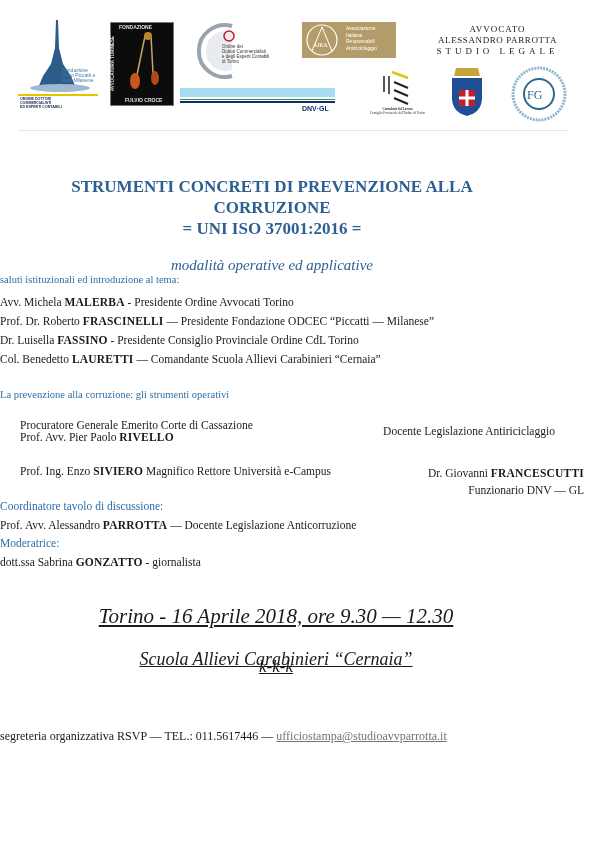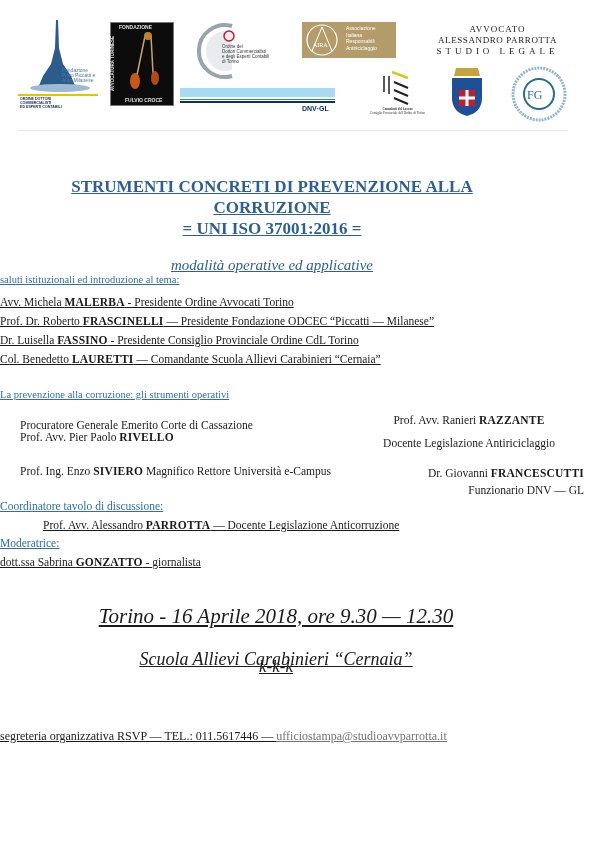--- a/index.html
+++ b/index.html
@@ -2,21 +2,21 @@
 <html><head>
 <meta charset="utf-8">
 <style>
   html, body { margin: 0; padding: 0; background: #ffffff; }
   body { width: 600px; height: 849px; position: relative; overflow: hidden;
          font-family: "Liberation Serif", "DejaVu Serif", serif; color: #1a1a1a; }
   .abs { position: absolute; }
   .blue { color: #2f6ea8; }
   .title { color: #2d5f93; font-weight: bold; font-size: 17px; text-align: center; line-height: 21px; }
   .sub { font-style: italic; color: #2d5f93; font-size: 15px; text-align: center; margin-top: 16px; }
-  .center { width: 544px; left: 0; text-decoration: underline; }
+  .center { width: 544px; left: 0; }
   .line { font-size: 11.5px; white-space: nowrap; }
   .sc { font-weight: bold; font-variant: small-caps; letter-spacing: 0.2px; }
   .big { font-style: italic; font-size: 21px; text-align: center; width: 552px; left: 0; text-decoration: underline; }
   a.mail { color: #737373; text-decoration: underline; }
   .logo { position: absolute; }
   .hr { position: absolute; left: 18px; width: 244px; height: 1px; background: #e6e6e6; }
 </style>
 </head>
 <body>
 
@@ -150,35 +150,34 @@
 </div>
 
 <div class="abs center blue line" style="top:389px;font-size:10.5px;">La prevenzione alla corruzione: gli strumenti operativi</div>
 
 <div class="abs line" style="left:20px;top:414px;">
   <div style="margin-top:5px;">Procuratore Generale Emerito Corte di Cassazione</div>
   <div><span>Prof. Avv. Pier Paolo </span><span class="sc">RIVELLO</span></div>
 </div>
 
 <div class="abs line" style="left:374px;top:414px;width:190px;text-align:center;">
-  <div><span>Prof. Avv. Ranieri </span><span class="sc">RAZZANTE</span></div>
   <div style="margin-top:11px;">Docente Legislazione Antiriciclaggio</div>
 </div>
 
 <div class="abs line" style="left:20px;top:465px;">
   <span>Prof. Ing. Enzo </span><span class="sc">SIVIERO</span><span> Magnifico Rettore Università e-Campus</span>
 </div>
 
 <div class="abs line" style="left:424px;top:467px;width:160px;text-align:right;">
   <div><span>Dr. Giovanni </span><span class="sc">FRANCESCUTTI</span></div>
   <div style="margin-top:5px;">Funzionario DNV — GL</div>
 </div>
 
 <div class="abs center blue line" style="top:500px;">Coordinatore tavolo di discussione:</div>
-<div class="abs center line" style="top:519px;padding-left:43px;">
+<div class="abs center line" style="top:519px;">
   <span>Prof. Avv. Alessandro </span><span class="sc">PARROTTA</span><span> — Docente Legislazione Anticorruzione</span>
 </div>
 <div class="abs center blue line" style="top:537px;">Moderatrice:</div>
 <div class="abs center line" style="top:556px;">
   <span>dott.ssa Sabrina </span><span class="sc">GONZATTO</span><span> - giornalista</span>
 </div>
 
 <div class="abs big" style="top:604px;">Torino - 16 Aprile 2018, ore 9.30 — 12.30</div>
 <div class="abs big" style="top:634px;font-size:18px;margin-top:15px;">Scuola Allievi Carabinieri “Cernaia”</div>
 <div class="abs big" style="top:657px;font-size:17px;">k-k-k</div>

